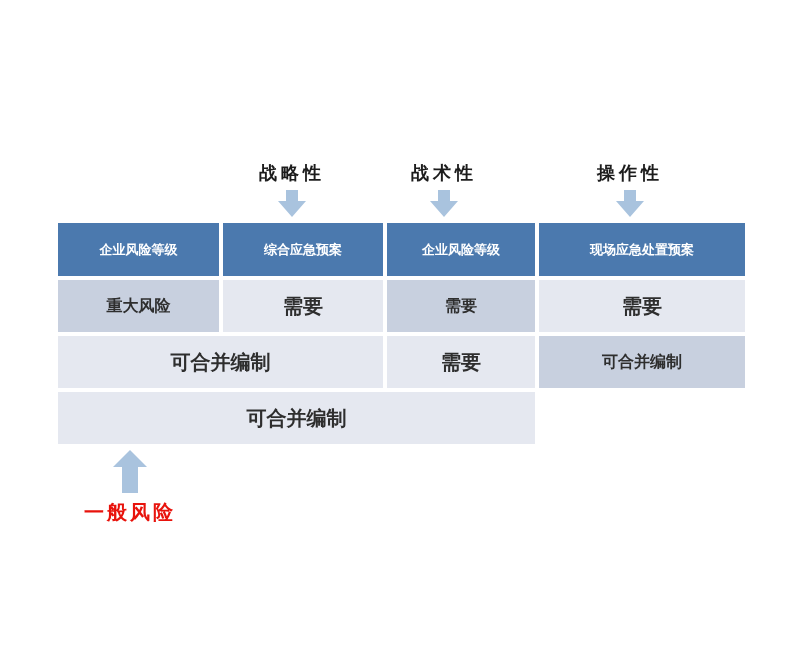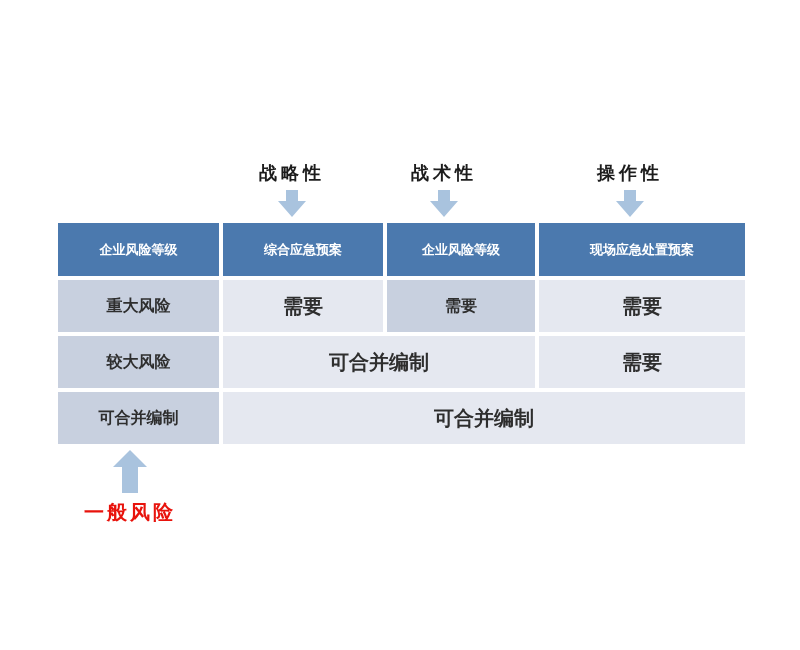--- a/index.html
+++ b/index.html
@@ -115,21 +115,20 @@
     <div class="cell th">企业风险等级</div>
     <div class="cell th">综合应急预案</div>
     <div class="cell th">企业风险等级</div>
     <div class="cell th">现场应急处置预案</div>
 
     <div class="cell accent">重大风险</div>
     <div class="cell light">需要</div>
     <div class="cell accent">需要</div>
     <div class="cell light">需要</div>
 
-    <div class="cell accent">较大风险</div>
     <div class="cell light span2">可合并编制</div>
     <div class="cell light">需要</div>
 
     <div class="cell accent">可合并编制</div>
     <div class="cell light span3">可合并编制</div>
 
   </div>
 
   <div class="assessment">
     <svg class="up-arrow" width="36" height="43" viewBox="0 0 36 43">

